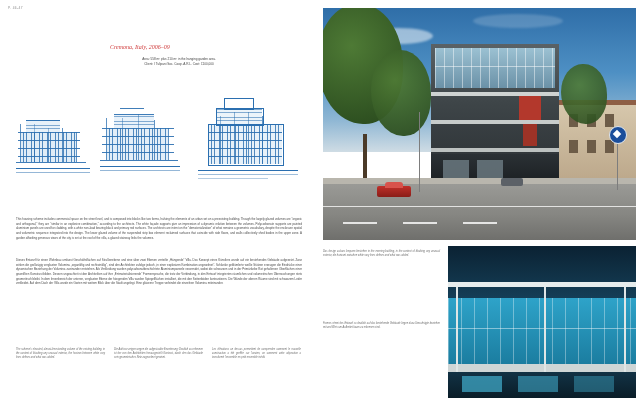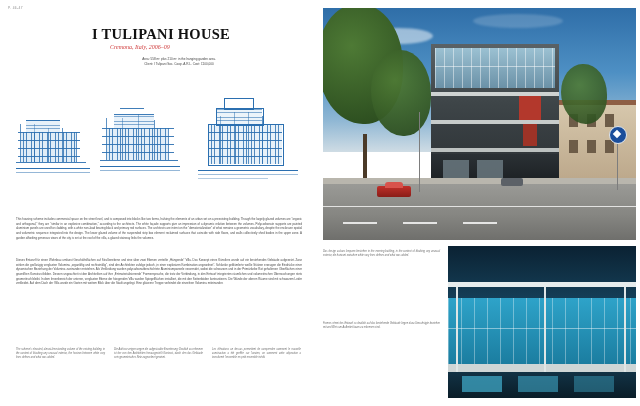--- a/index.html
+++ b/index.html
@@ -56,21 +56,20 @@
 </style>
 </head>
 <body>
 
 <div class="spread">
 
   <div class="page-left">
 
     <div class="folio">P. 46-47</div>
 
-    <div class="title">I TULIPANI HOUSE</div>
     <div class="subtitle">Cremona, Italy, 2006–09</div>
     <div class="credits" style="white-space:pre-line;">Area: 558 m² plus 210 m² in the hanging garden area.
 Client: I Tulipani Soc. Coop. A.R.L. Cost: €100,000</div>
 
     <div class="drawings">
 
       <div class="elev-wrap" style="left:0px;top:18px;width:74px;height:72px;">
         <div class="blue-fill" style="left:4px;top:26px;width:56px;height:30px;opacity:.65;"></div>
         <div class="hatch" style="left:4px;top:26px;width:56px;height:30px;"></div>
         <div class="thinline" style="left:2px;top:26px;width:62px;"></div>

